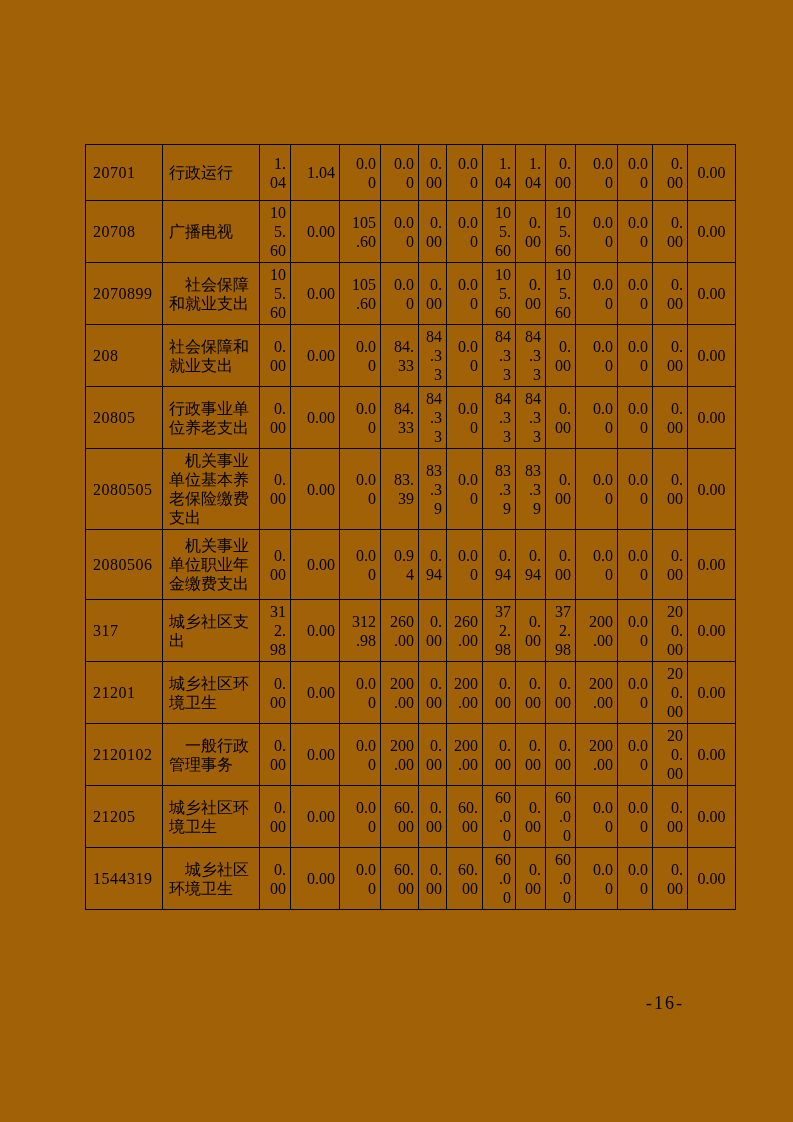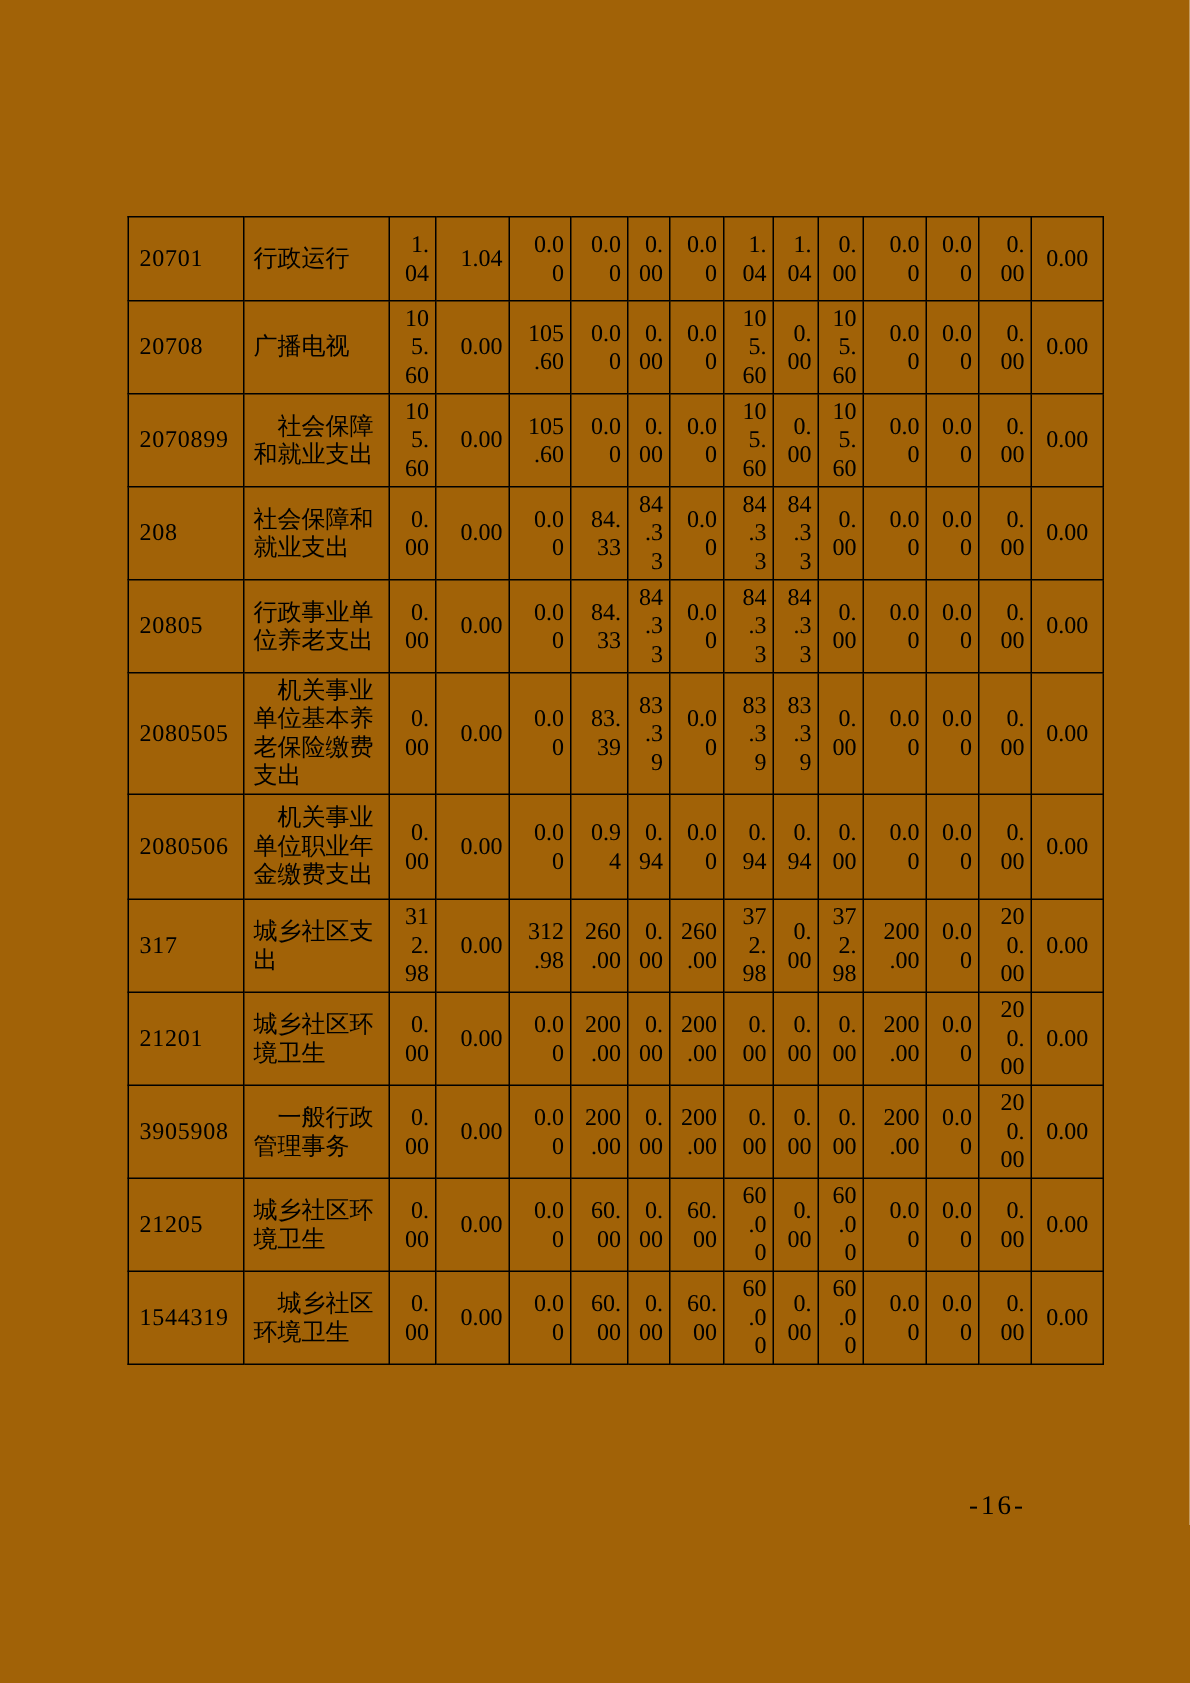--- a/index.html
+++ b/index.html
@@ -243,21 +243,21 @@
           <td class="num c6">200.00</td>
           <td class="num c7">0.00</td>
           <td class="num c8">0.00</td>
           <td class="num c9">0.00</td>
           <td class="num c10">200.00</td>
           <td class="num c11">0.00</td>
           <td class="num c12">200.00</td>
           <td class="num c13">0.00</td>
         </tr>
         <tr style="height: 61px;">
-          <td class="code">3905908</td>
+          <td class="code">2120102</td>
           <td class="name indent">一般行政管理事务</td>
           <td class="num c1">0.00</td>
           <td class="num c2">0.00</td>
           <td class="num c3">0.00</td>
           <td class="num c4">200.00</td>
           <td class="num c5">0.00</td>
           <td class="num c6">200.00</td>
           <td class="num c7">0.00</td>
           <td class="num c8">0.00</td>
           <td class="num c9">0.00</td>

